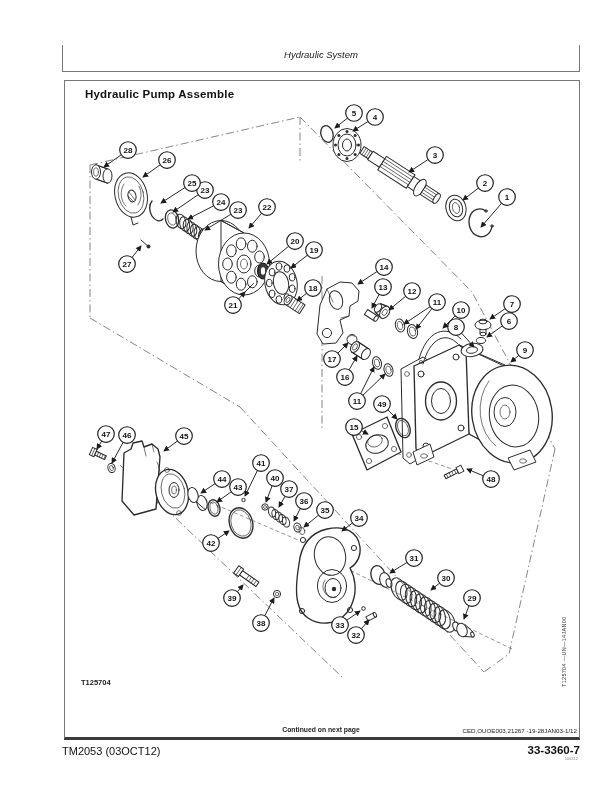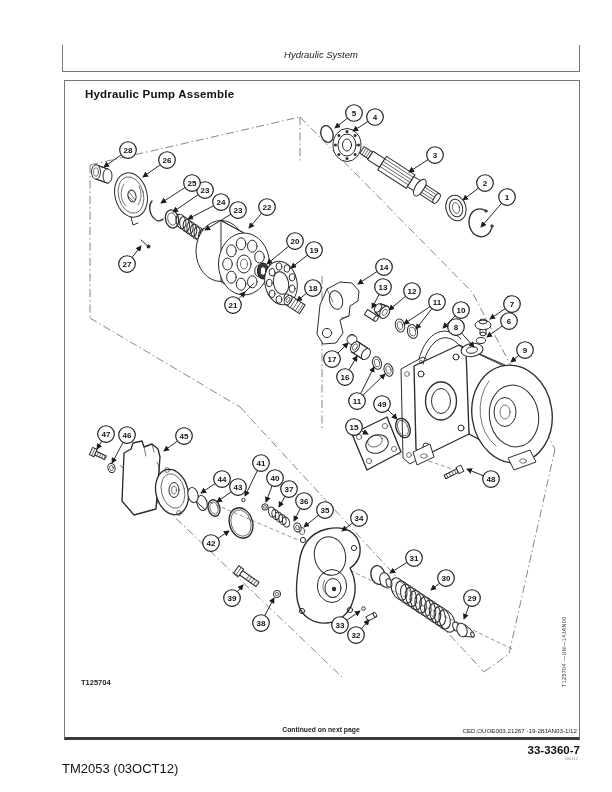--- a/index.html
+++ b/index.html
@@ -8,21 +8,21 @@
   .abs{position:absolute;}
   .rule{background:#777;}
   .hdr-title{left:62px;top:49px;width:518px;text-align:center;font-size:9.5px;font-style:italic;color:#222;}
   .main-box{left:64px;top:80px;width:514px;height:656px;border:1px solid #777;border-bottom:3px solid #3a3a3a;}
   .section-title{left:76px;top:88px;font-size:11.5px;font-weight:bold;letter-spacing:.2px;margin-left:9px;}
   .fig-id{left:81px;top:678px;font-size:7.5px;font-weight:bold;color:#222;}
   .side-caption{left:561px;top:584px;width:12px;height:136px;writing-mode:vertical-rl;
     transform:rotate(180deg);font-size:5.5px;color:#333;letter-spacing:.3px;text-align:center;}
   .continued{left:64px;top:726px;width:514px;text-align:center;font-size:6.8px;font-weight:bold;color:#222;}
   .doc-code{left:300px;top:727px;width:277px;text-align:right;font-size:6.2px;color:#222;}
-  .ft-left{left:62px;top:761px;font-size:13px;}
+  .ft-left{left:62px;top:745px;font-size:11px;}
   .ft-center{left:64px;top:744px;width:516px;text-align:right;font-size:11.5px;font-weight:bold;}
   .ft-right{left:280px;top:745px;width:300px;text-align:right;font-size:9.5px;}
   .print-code{left:530px;top:756px;width:48px;text-align:right;font-size:4px;color:#888;}
   .pn{left:280px;top:762px;width:300px;text-align:right;font-size:8px;}
   svg.overlay{position:absolute;left:0;top:0;pointer-events:none;}
   .leader{stroke:#1c1c1c;stroke-width:.95;fill:none;}
   .balloon{fill:#fff;stroke:#1c1c1c;stroke-width:1.15;}
   .balloon-num{font:700 8px "Liberation Sans",sans-serif;fill:#111;text-anchor:middle;}
   .part{stroke:#2c2c2c;stroke-width:1;fill:none;stroke-linejoin:round;stroke-linecap:round;}
   .partf{stroke:#2c2c2c;stroke-width:1;fill:#fff;stroke-linejoin:round;}

